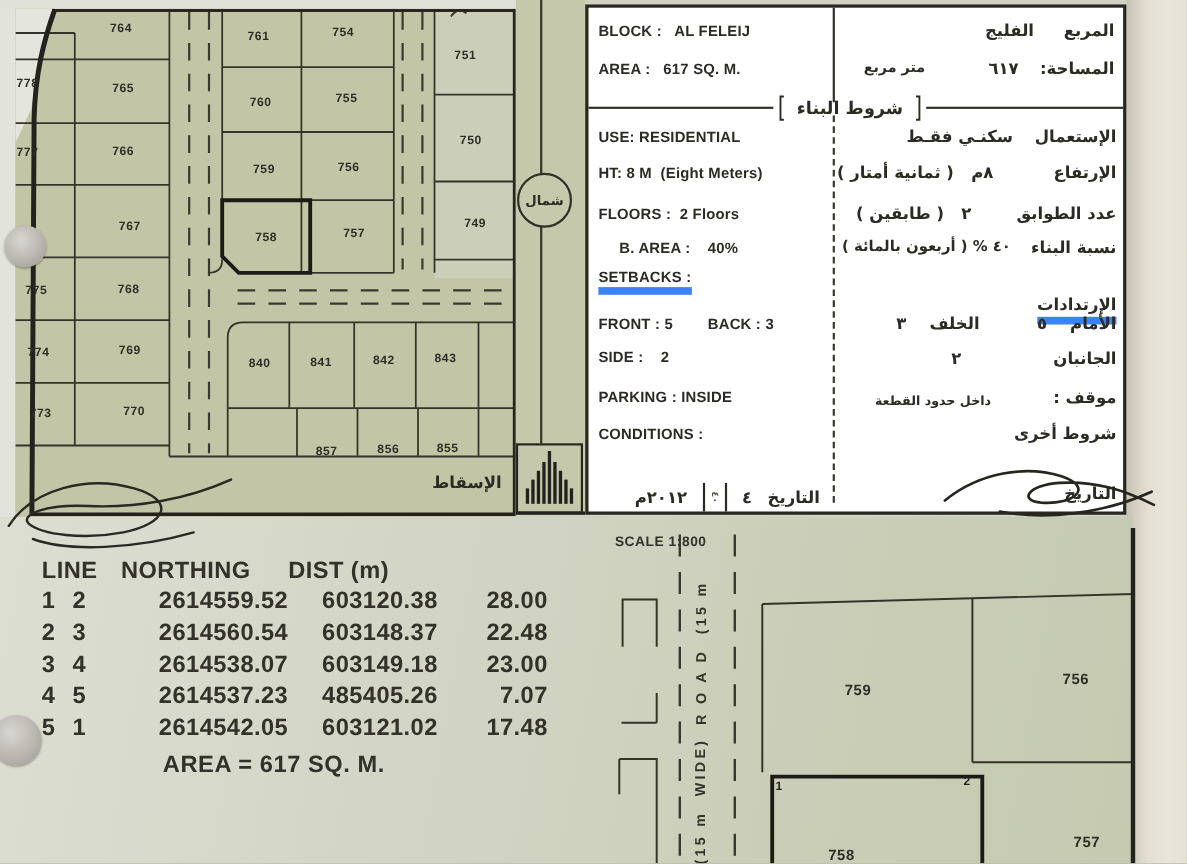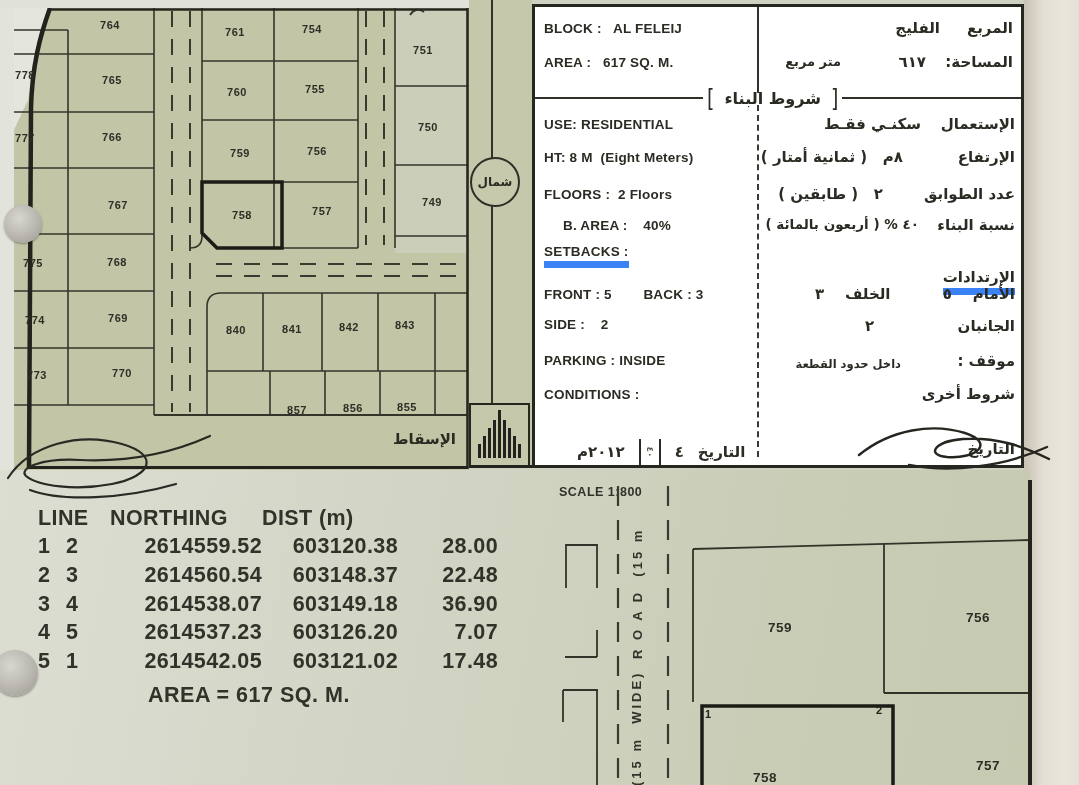--- a/index.html
+++ b/index.html
@@ -296,27 +296,27 @@
           <span class="c2">3</span>
           <span class="c3">2614560.54</span>
           <span class="c4">603148.37</span>
           <span class="c5">22.48</span>
         </div>
         <div class="srow">
           <span class="c1">3</span>
           <span class="c2">4</span>
           <span class="c3">2614538.07</span>
           <span class="c4">603149.18</span>
-          <span class="c5">36.90</span>
+          <span class="c5">23.00</span>
         </div>
         <div class="srow">
           <span class="c1">4</span>
           <span class="c2">5</span>
           <span class="c3">2614537.23</span>
-          <span class="c4">603126.20</span>
+          <span class="c4">485405.26</span>
           <span class="c5">7.07</span>
         </div>
         <div class="srow">
           <span class="c1">5</span>
           <span class="c2">1</span>
           <span class="c3">2614542.05</span>
           <span class="c4">603121.02</span>
           <span class="c5">17.48</span>
         </div>
       </div>

